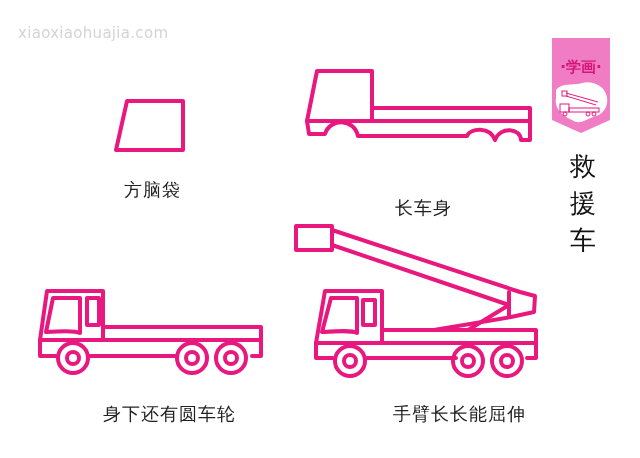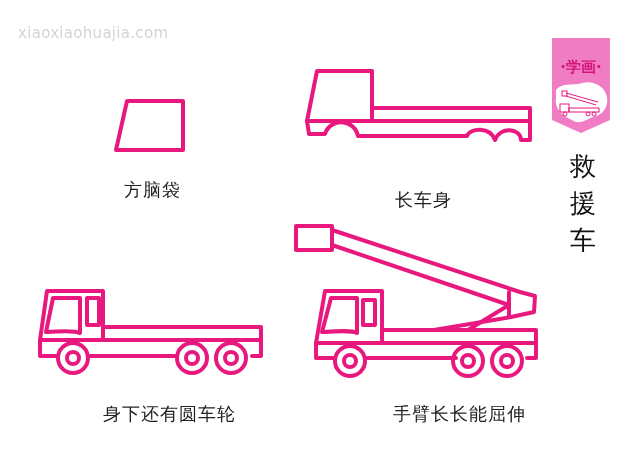--- a/index.html
+++ b/index.html
@@ -86,15 +86,15 @@
         <circle cx="350" cy="361" r="6"></circle>
       <circle cx="468" cy="361" r="15"></circle>
         <circle cx="468" cy="361" r="6"></circle>
       <circle cx="507" cy="361" r="15"></circle>
         <circle cx="507" cy="361" r="6"></circle>
     </g>
   </g>
 </svg>
 
 <div class="abs step-label" style="left:124px;top:178px;">方脑袋</div>
-<div class="abs step-label" style="left:395px;top:188px;">长车身</div>
+<div class="abs step-label" style="left:395px;top:196px;">长车身</div>
 <div class="abs step-label" style="left:103px;top:402px;text-align:center;">身下还有圆车轮</div>
 <div class="abs step-label" style="left:393px;top:402px;">手臂长长能屈伸</div>
 
 </body></html>

